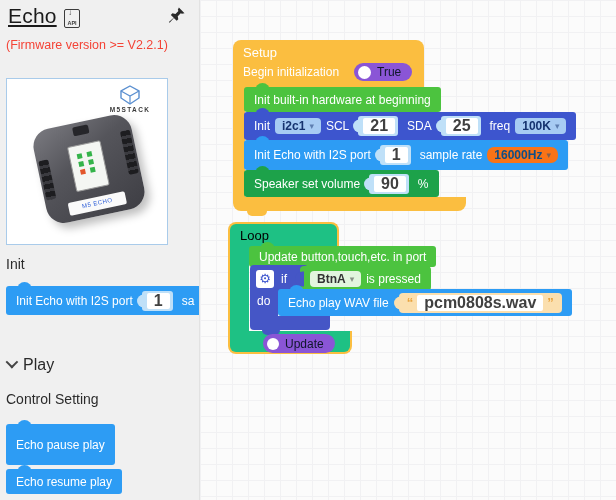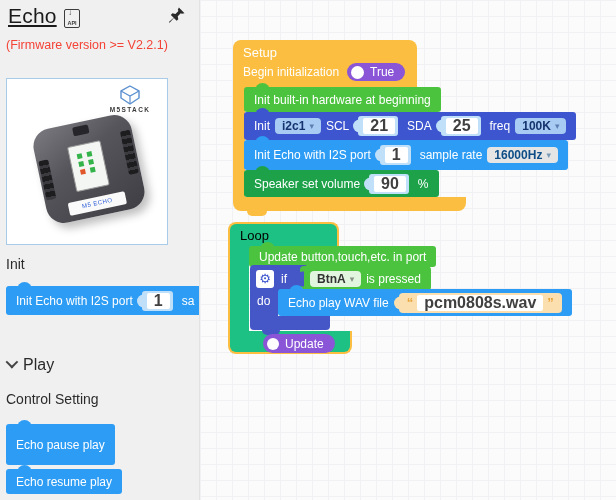--- a/index.html
+++ b/index.html
@@ -59,42 +59,42 @@
   .socket { display:inline-flex; align-items:center; background:#BFE0F8; border-radius:3px;
     padding:2px 3px 2px 5px; margin:0 4px; position:relative; }
   .socket::before { content:''; position:absolute; left:-5px; top:50%; transform:translateY(-50%);
     width:9px; height:13px; background:#BFE0F8; border-radius:7px 0 0 7px; }
   .sfield { background:#fff; border-radius:2px; padding:0 7px; color:#404040; font-weight:bold;
     font-size:16px; line-height:16px; }
   .dd { display:inline-flex; align-items:center; gap:4px; border-radius:4px; padding:1px 7px;
     font-size:12px; font-weight:bold; cursor:pointer; }
   .dd::after { content:'▾'; font-size:9px; opacity:.5; }
   .dd-navy { background:#A7CBF3; color:#16336f; }
-  .dd-sky  { background:#e5e5e5; color:#0d4e87; }
+  .dd-sky  { background:#f97316; color:#0d4e87;border-radius:7px; }
   .dd-mint { background:#E2F5DE; color:#333; }
-  .pill { display:inline-flex; align-items:center; gap:6px; background:#8A55D6; color:#ffffff;
+  .pill { display:inline-flex; align-items:center; gap:6px; background:#8A55D6; color:#0f172a;
     border-radius:11px; padding:2px 11px 2px 4px; font-size:12px; }
   .pill .dot { width:13px; height:13px; border-radius:50%; background:#fff; }
   .str { display:inline-flex; align-items:center; gap:4px; background:#FBDFAE; border-radius:4px;
     padding:2px 8px; position:relative; margin-left:5px; }
   .str::before { content:''; position:absolute; left:-5px; top:50%; transform:translateY(-50%);
     width:9px; height:13px; background:#FBDFAE; border-radius:7px 0 0 7px; }
   .quote { color:#E8A33D; font-weight:bold; font-size:13px; }
 
   
   .canvas { position:absolute; left:200px; top:0; width:416px; height:500px;
     background-color:#FBFBFB;
     background-image:linear-gradient(#F1F1F3 1.5px,transparent 1.5px),
                      linear-gradient(90deg,#F1F1F3 1.5px,transparent 1.5px);
     background-size:16px 16px; }
 
   .setup-top { position:absolute; left:33px; top:40px; min-width:168px; height:50px;
     background:#FBBE40; border-radius:8px 8px 0 0; padding:5px 12px 0 10px; color:#fff; }
   .setup-top .t { font-size:13px; }
-  .setup-top .row { display:flex; align-items:center; gap:8px; margin-top:3px; font-size:12px; white-space:nowrap; }
+  .setup-top .row { display:flex; align-items:center; gap:15px; margin-top:3px; font-size:12px; white-space:nowrap; }
   .setup-spine { position:absolute; left:33px; top:88px; width:12px; height:110px; background:#FBBE40; }
   .setup-bottom { position:absolute; left:33px; top:197px; width:233px; height:14px;
     background:#FBBE40; border-radius:0 0 8px 8px; }
   .setup-bottom::after { content:''; position:absolute; left:14px; bottom:-5px; width:20px; height:5px;
     background:#FBBE40; border-radius:0 0 7px 7px; }
 
   .loop-top { position:absolute; left:28px; top:222px; width:111px; height:27px; background:#1EC184;
     border:2px solid #FBBE40; border-bottom:none; border-radius:8px 8px 0 0;
     color:#000000; font-size:13px; padding:4px 0 0 10px; }
   .loop-spine { position:absolute; left:28px; top:247px; width:21px; height:86px; background:#1EC184;

